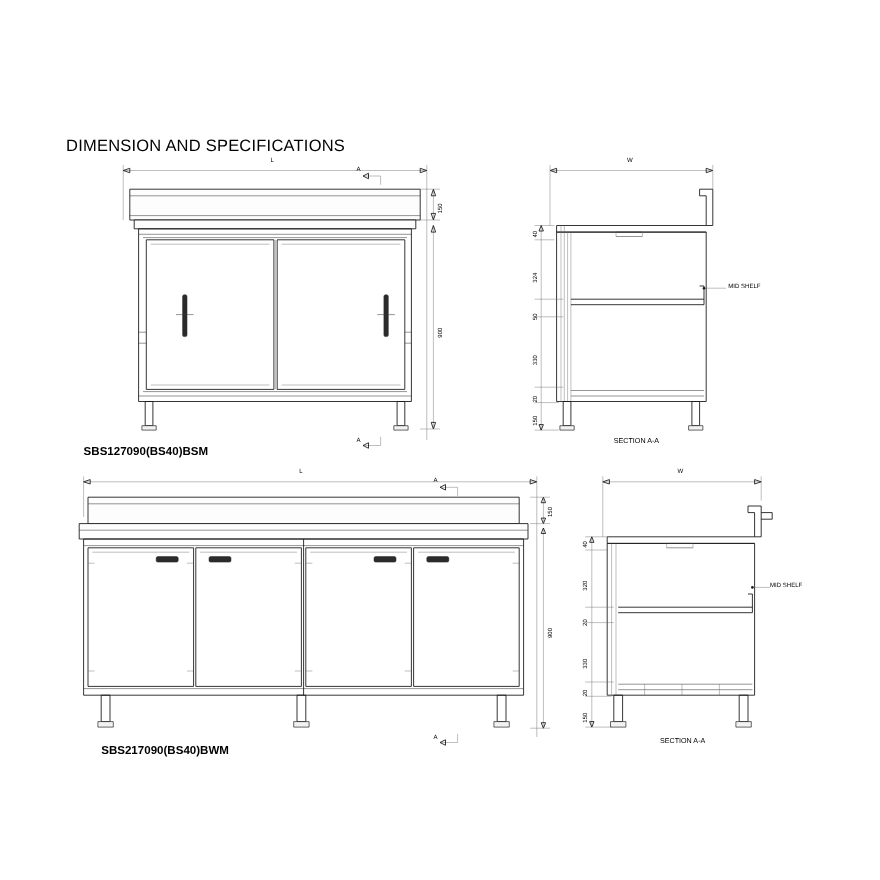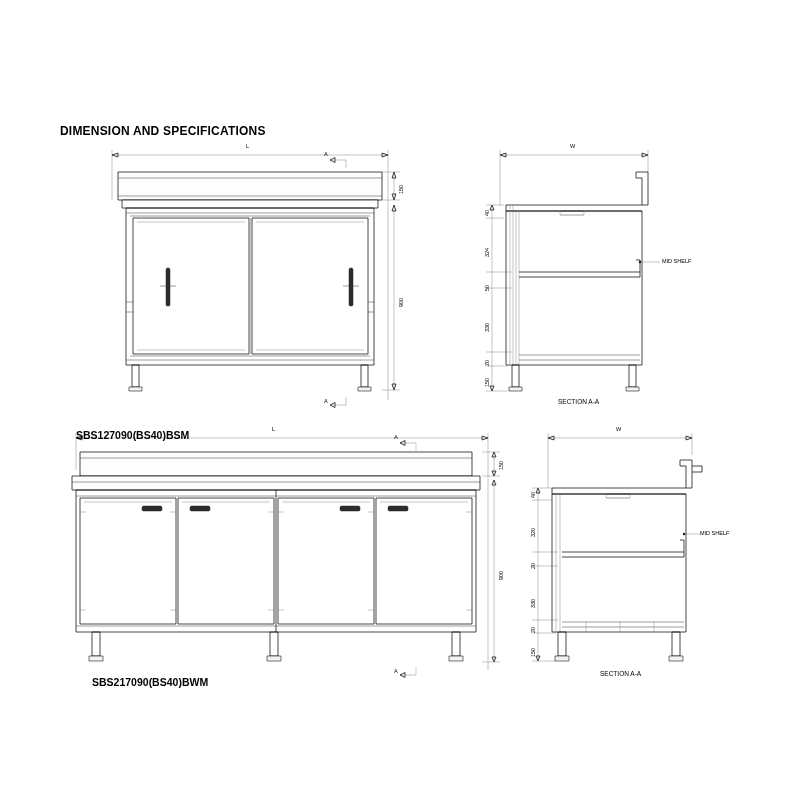--- a/index.html
+++ b/index.html
@@ -17,22 +17,22 @@
   }
   .sheet {
     position: absolute;
     left: 0; top: 0;
     width: 800px; height: 800px;
   }
   .title {
     position: absolute;
     left: 60px;
     top: 124px;
-    font-size: 12px;
-    font-weight: bold;
+    font-size: 15px;
+    font-weight: normal;
     letter-spacing: 0.2px;
     color: #000;
   }
   .model-label {
     position: absolute;
     font-size: 10.5px;
     font-weight: bold;
     color: #000;
     white-space: nowrap;
   }
@@ -333,21 +333,21 @@
   <div class="dim" style="left:570px; top:143px;">W</div>
   <div class="dim vert" style="left:484px; top:216px;">40</div>
   <div class="dim vert" style="left:484px; top:257px;">324</div>
   <div class="dim vert" style="left:484px; top:291px;">50</div>
   <div class="dim vert" style="left:484px; top:332px;">330</div>
   <div class="dim vert" style="left:484px; top:366px;">20</div>
   <div class="dim vert" style="left:484px; top:387px;">150</div>
   <div class="tag" style="left:662px; top:258px;">MID SHELF</div>
   <div class="section-label" style="left:558px; top:398px;">SECTION A-A</div>
 
-  <div class="model-label" style="left:76px; top:405px;margin-top:24px;">SBS127090(BS40)BSM</div>
+  <div class="model-label" style="left:76px; top:405px;">SBS127090(BS40)BSM</div>
 
   <div class="dim" style="left:272px; top:426px;">L</div>
   <div class="dim" style="left:394px; top:434px;">A</div>
   <div class="dim" style="left:394px; top:668px;">A</div>
   <div class="dim vert" style="left:498px; top:470px;">150</div>
   <div class="dim vert" style="left:498px; top:580px;">900</div>
 
   <div class="dim" style="left:616px; top:426px;">W</div>
   <div class="dim vert" style="left:530px; top:498px;">40</div>
   <div class="dim vert" style="left:530px; top:537px;">320</div>

